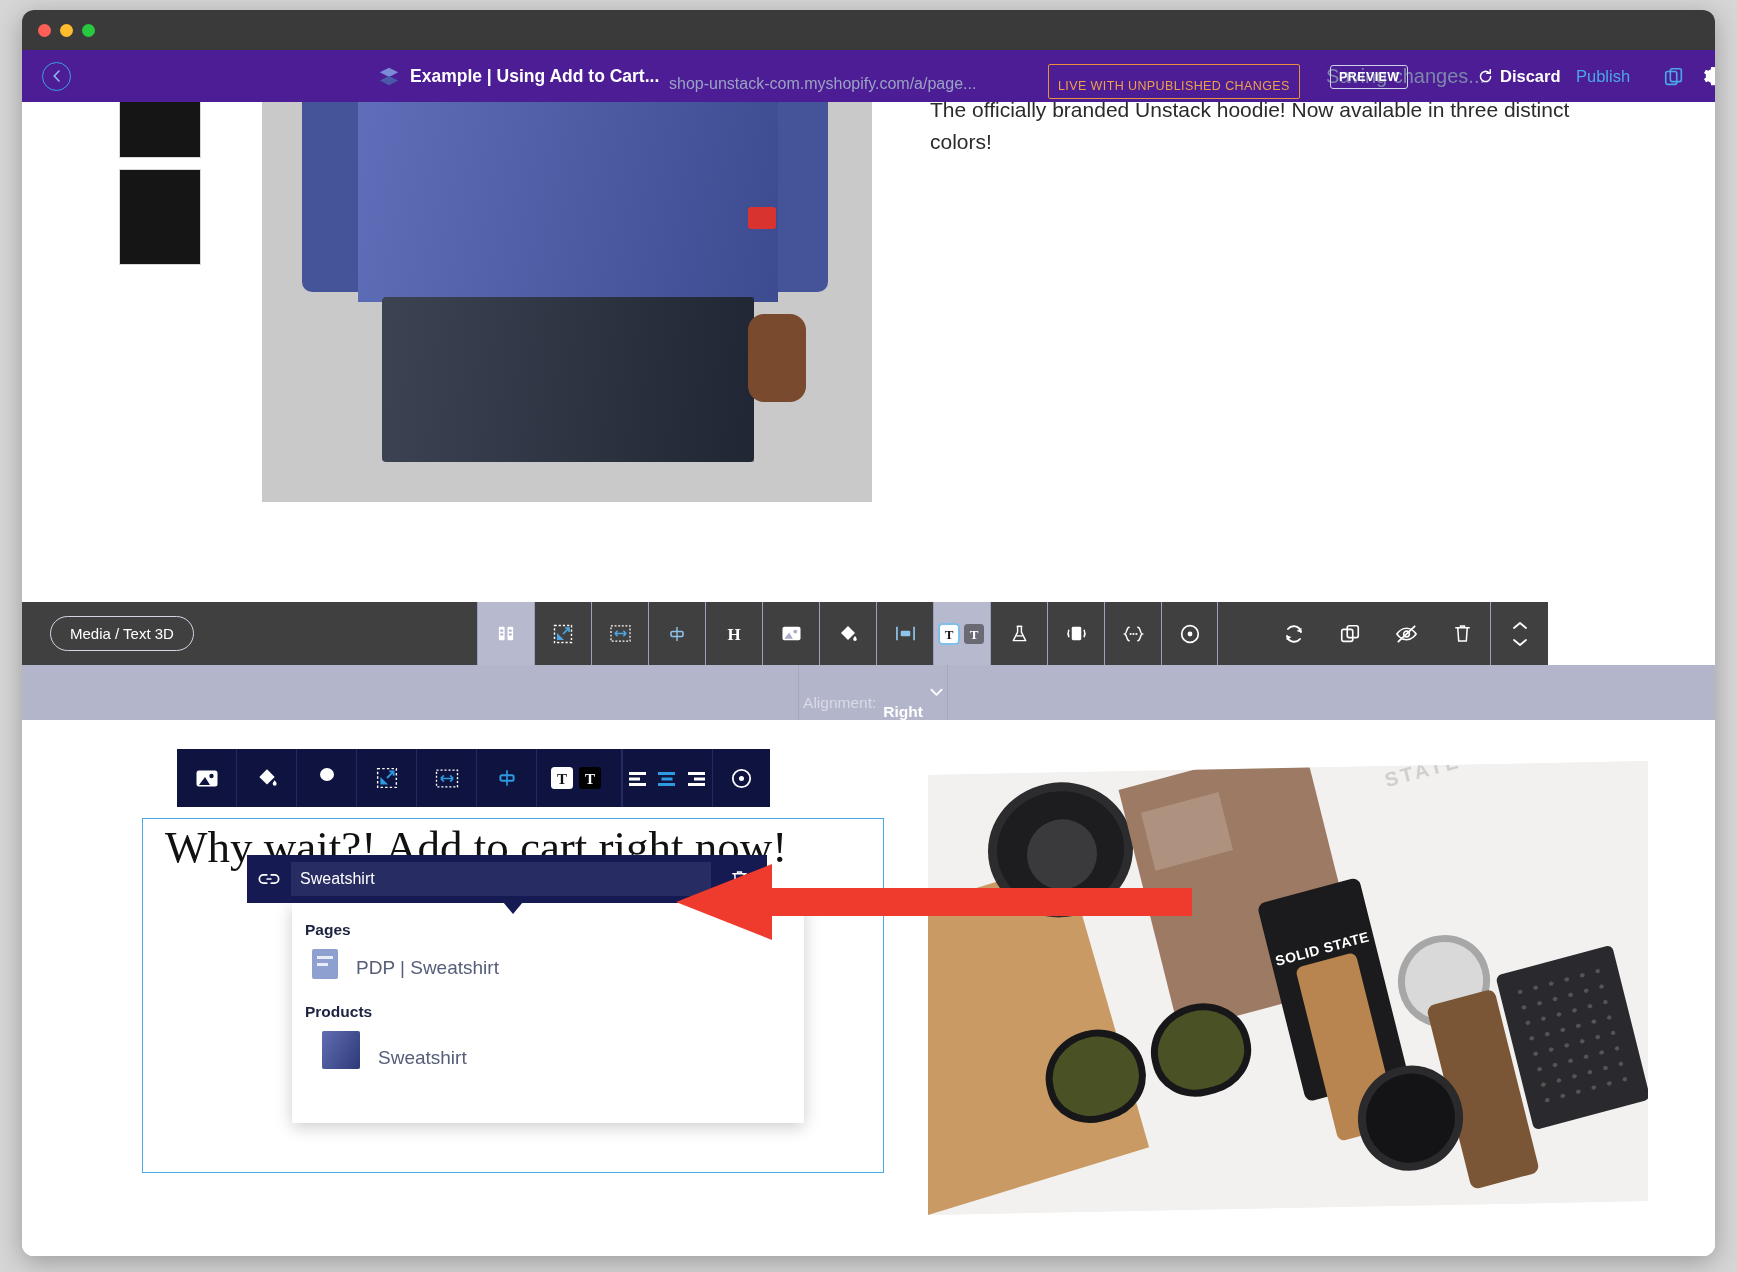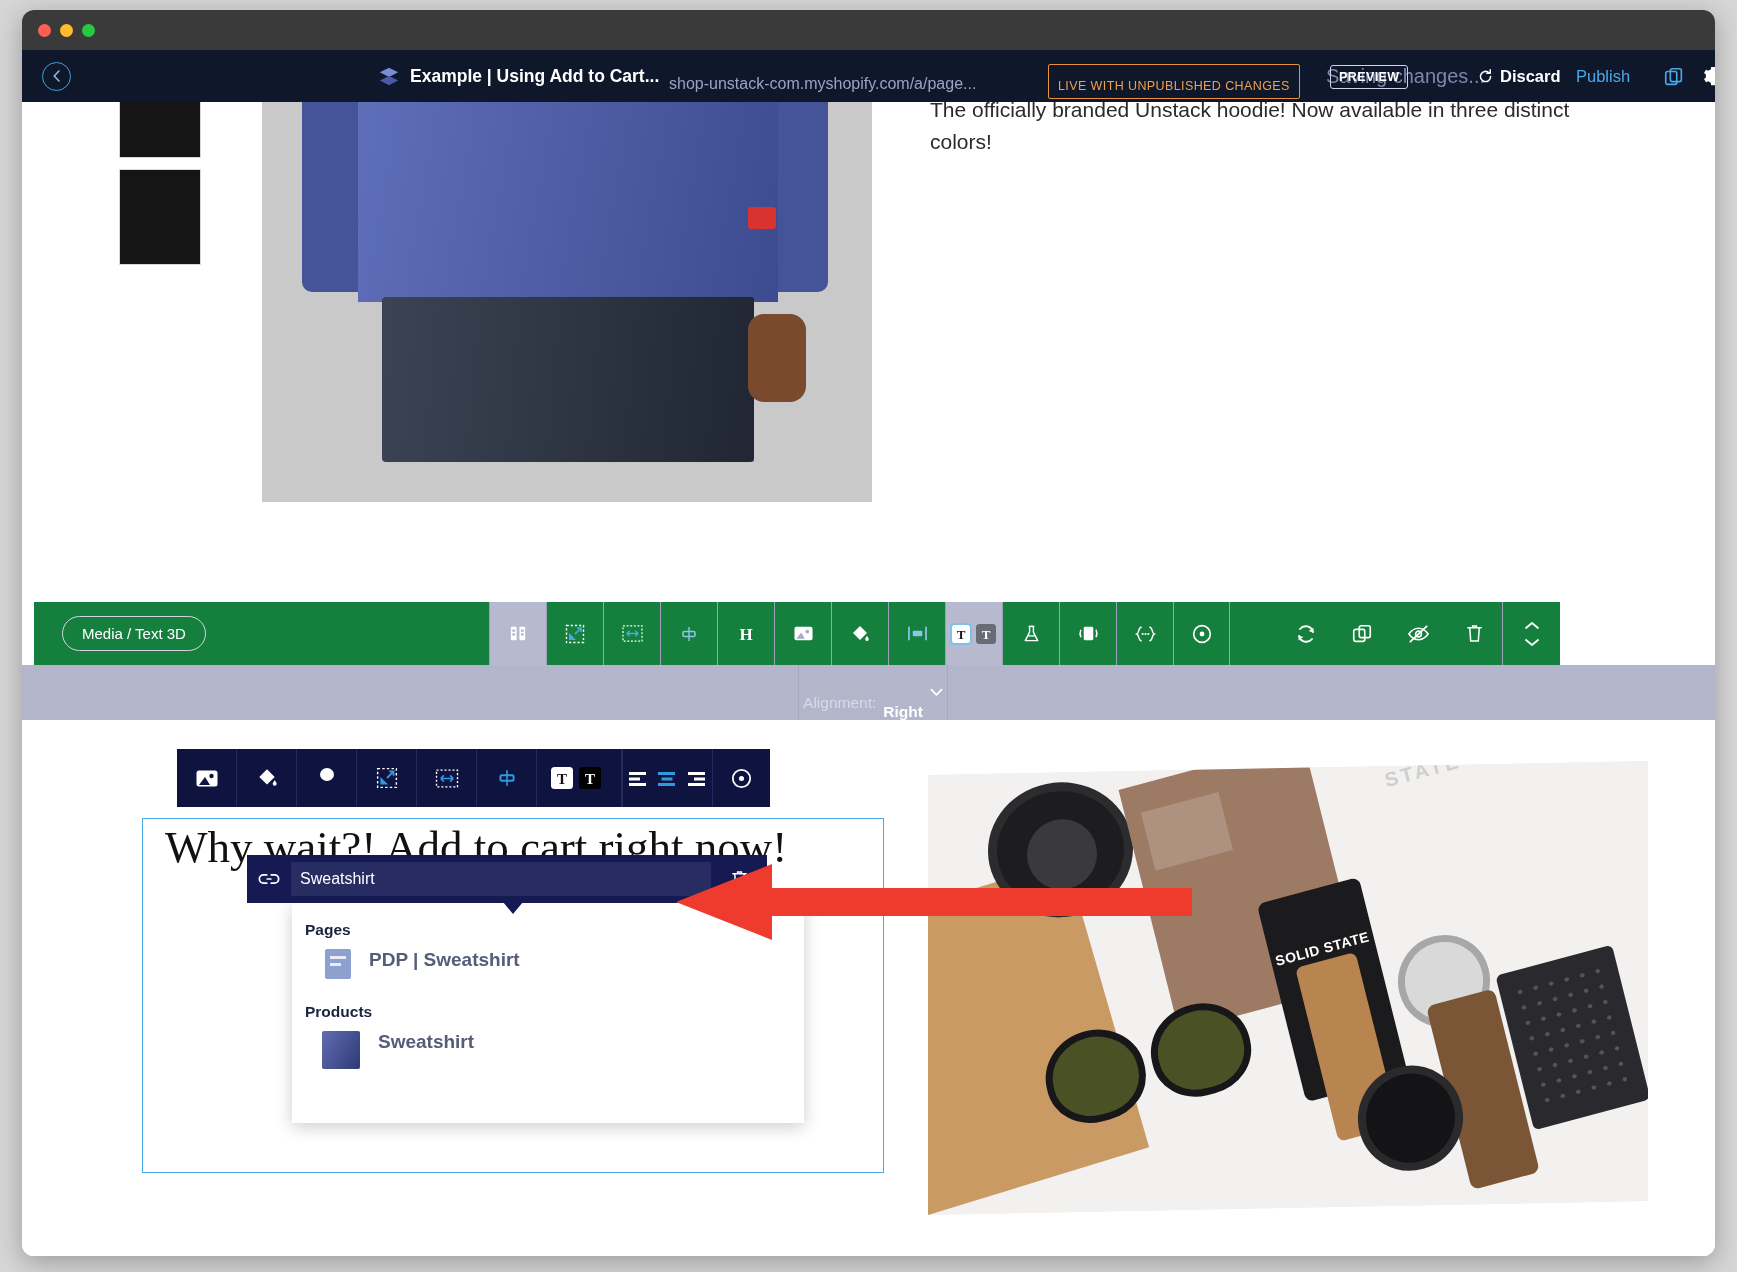--- a/index.html
+++ b/index.html
@@ -24,21 +24,21 @@
     height: 40px; background: #3a3a3a;
     display: flex; align-items: center; padding-left: 16px;
   }
   .dot { width: 13px; height: 13px; border-radius: 50%; margin-right: 9px; }
   .dot.red { background: #ff5f57; }
   .dot.yellow { background: #febc2e; }
   .dot.green { background: #28c840; }
 
   
   #appbar {
-    height: 52px; background: #0f172a;
+    height: 52px; background: #4c1d95;
     display: flex; align-items: center;
     position: relative;
     color: #ffffff;
   }
   #back-btn {
     margin-left: 20px;
     width: 29px; height: 29px; border-radius: 50%;
     border: 1.6px solid #3aa4e0;
     color: #8fb9e8; display: flex; align-items: center; justify-content: center;
     font-size: 15px; cursor: pointer; flex: none;
@@ -123,22 +123,22 @@
   .sw-logo { position:absolute; right:96px; top:175px; width:28px; height:22px; background:#d8332f; border-radius:3px;}
 
   #hero-text {
     position: absolute; left: 908px; top: -8px; width: 660px;
     font-size: 21px; line-height: 1.5; color: #2b2b2b;
     font-family: "Liberation Sans", sans-serif;
   }
 
   
   #block-toolbar {
-    position: absolute; left: 12px; top: 500px; width: 1526px; height: 63px;
-    background: #15803d; display: flex; align-items: stretch;
+    position: absolute; left: 0; top: 500px; width: 1526px; height: 63px;
+    background: #404040; display: flex; align-items: stretch;
   }
   #block-label-zone { width: 455px; display: flex; align-items: center; padding-left: 28px; }
   #block-label {
     border: 1px solid #d3d5e4; color: #ffffff; border-radius: 20px;
     padding: 8px 19px; font-size: 15px; white-space: nowrap;
   }
   .tbtn {
     width: 57px; display: flex; align-items: center; justify-content: center;
     border-left: 1px solid #9ea1bc; cursor: pointer; color: #ffffff;
   }
@@ -216,22 +216,22 @@
   #suggest {
     position: absolute; left: 270px; top: 183px;
     width: 512px; height: 220px; background: #ffffff; z-index: 8;
     box-shadow: 0 4px 16px rgba(0,0,0,.20);
   }
   .sg-head {
     font-size: 15.5px; font-weight: 700; color: #1c2340;
     padding: 18px 0 4px 13px;
   }
   .sg-row {
-    display: flex; align-items: flex-start; gap: 18px;
-    padding: 6px 0 6px 33px; cursor: pointer; font-weight: bold;
+    display: flex; align-items: flex-end; gap: 18px;
+    padding: 6px 0 6px 20px; cursor: pointer;
   }
   .sg-text { font-size: 19px; color: #555d78; white-space: nowrap; }
   .doc-ic { width: 26px; height: 30px; background: #8ea0cf; border-radius: 2px; position: relative; flex:none;}
   .doc-ic:before{ content:""; position:absolute; left:5px; top:7px; width:16px; height:3px; background:#e7ecf7;}
   .doc-ic:after{ content:""; position:absolute; left:5px; top:14px; width:11px; height:3px; background:#e7ecf7;}
   .prod-ic { width: 38px; height: 38px; background: #3d4da0; border-radius: 2px; flex:none; position:relative; overflow:hidden;}
   .prod-ic:after{content:"";position:absolute;inset:0;background:linear-gradient(120deg,rgba(255,255,255,.18),rgba(0,0,0,.25));}
 
   
   #right-photo {

